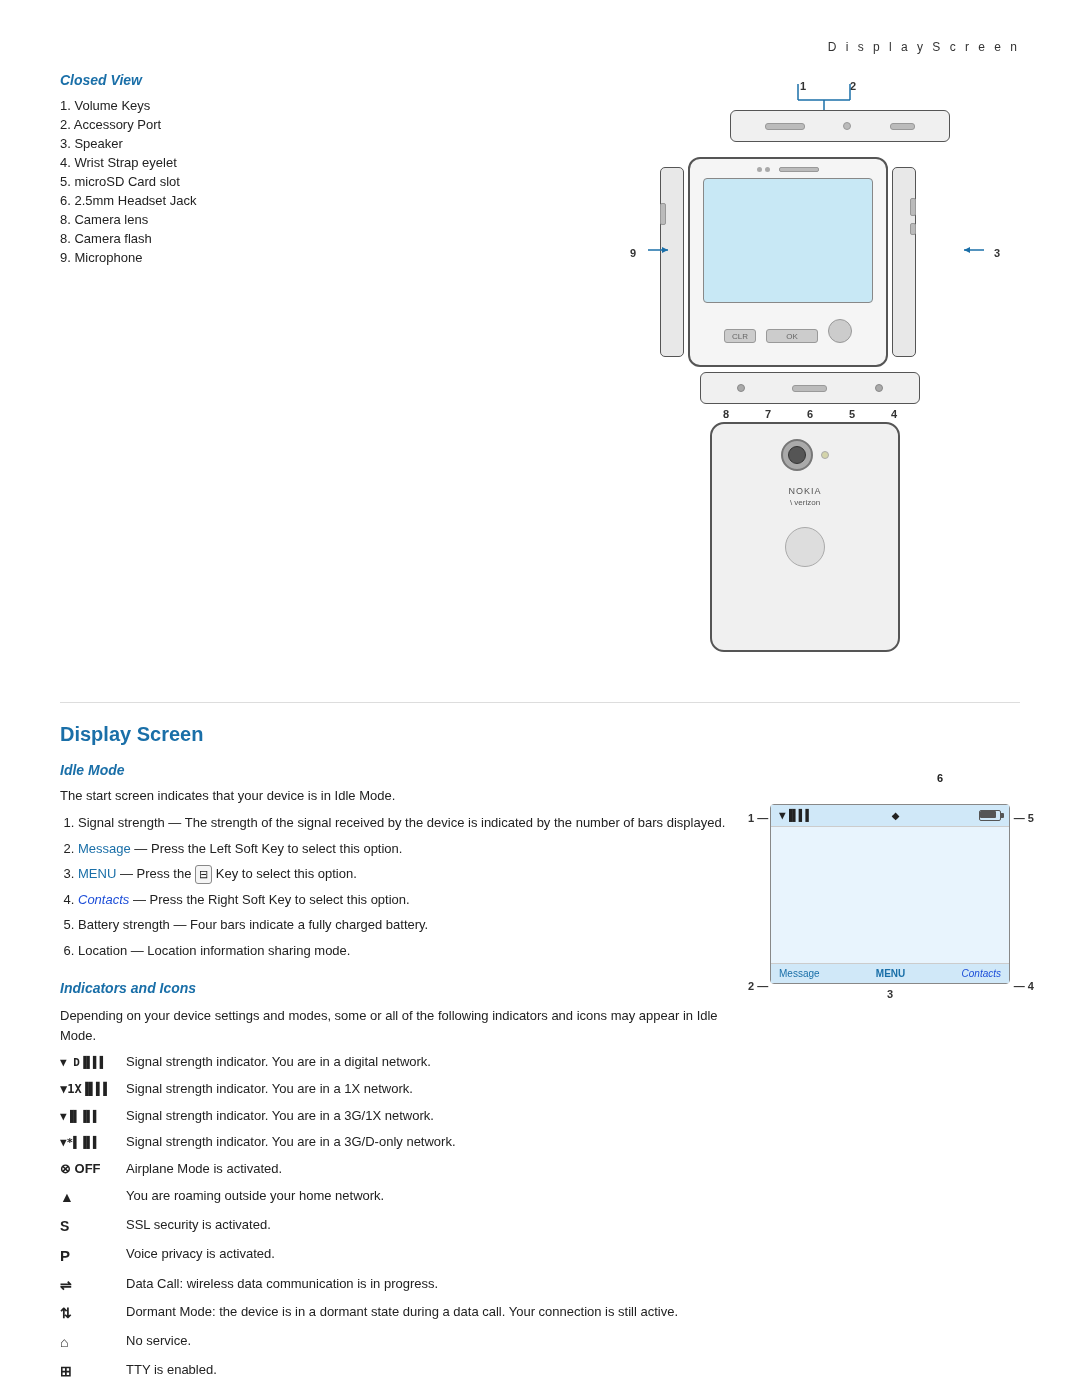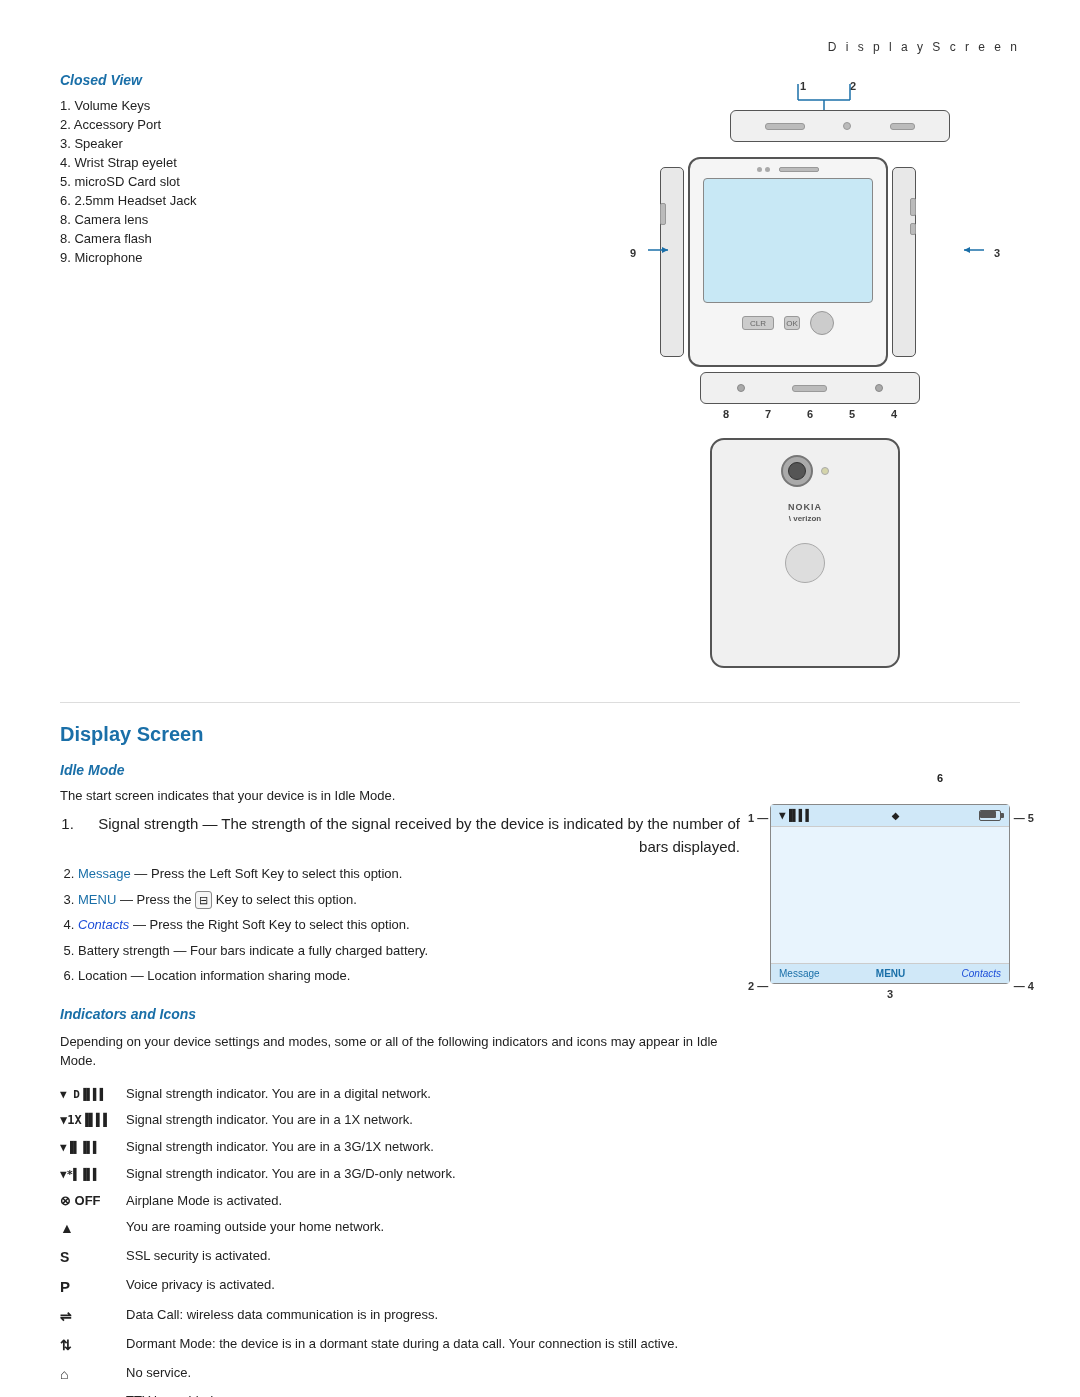--- a/index.html
+++ b/index.html
@@ -221,23 +221,23 @@
 
           <div style="display:flex;gap:3px;margin-bottom:6px;">
             <div style="width:5px;height:5px;border-radius:50%;background:#aaa;"></div>
             <div style="width:5px;height:5px;border-radius:50%;background:#aaa;"></div>
 
             <div style="width:40px;height:5px;background:#bbb;border-radius:2px;margin-left:6px;border:1px solid #999;"></div>
           </div>
 
           <div style="width:170px;height:125px;background:#c8e8f5;border:1.5px solid #888;border-radius:4px;"></div>
 
-          <div style="display:flex;gap:10px;margin-top:8px;align-items:center;">
+          <div style="display:flex;gap:10px;margin-top:16px;align-items:flex-end;">
             <div style="width:32px;height:14px;background:#ccc;border-radius:3px;border:1px solid #999;display:flex;align-items:center;justify-content:center;font-size:8px;color:#666;">CLR</div>
-            <div style="width:16px;height:14px;background:#ccc;border-radius:3px;border:1px solid #999;display:flex;align-items:center;justify-content:center;font-size:8px;color:#666;">OK</div>
+            <div style="width:52px;height:14px;background:#ccc;border-radius:3px;border:1px solid #999;display:flex;align-items:center;justify-content:center;font-size:8px;color:#666;">OK</div>
             <div style="width:24px;height:24px;border-radius:50%;background:#ccc;border:1.5px solid #999;"></div>
           </div>
         </div>
 
         <div style="width:24px;height:190px;border:1.5px solid #555;border-radius:5px;background:#e8e8e8;position:relative;margin-top:10px;">
           <div style="position:absolute;right:-1px;top:30px;width:6px;height:18px;background:#bbb;border-radius:2px;border:1px solid #999;"></div>
           <div style="position:absolute;right:-1px;top:55px;width:6px;height:12px;background:#bbb;border-radius:2px;border:1px solid #999;"></div>
         </div>
       </div>
 
@@ -262,21 +262,21 @@
 
         <div style="display:flex;justify-content:space-around;margin-top:4px;font-size:11px;font-weight:bold;color:#333;padding:0 5px;">
           <span>8</span>
           <span>7</span>
           <span>6</span>
           <span>5</span>
           <span>4</span>
         </div>
       </div>
 
-      <div style="position:absolute; top:366px; left:110px;font-weight:bold;">
+      <div style="position:absolute; top:350px; left:110px;">
         <div style="width:190px;height:230px;border:2px solid #555;border-radius:14px;background:#f0f0f0;position:relative;display:flex;flex-direction:column;align-items:center;padding-top:15px;">
 
           <div style="display:flex;align-items:center;gap:8px;margin-bottom:10px;">
 
             <div style="width:32px;height:32px;border-radius:50%;background:#aaa;border:2px solid #777;display:flex;align-items:center;justify-content:center;">
               <div style="width:18px;height:18px;border-radius:50%;background:#555;border:1.5px solid #333;"></div>
             </div>
 
             <div style="width:8px;height:8px;border-radius:50%;background:#d4d4aa;border:1px solid #aaa;"></div>
           </div>
@@ -295,21 +295,21 @@
 <div class="display-screen-section">
   <div class="display-screen-title">Display Screen</div>
 
   <div class="display-content">
     <div class="display-left">
 
       <div class="section-title-blue">Idle Mode</div>
       <p style="margin-bottom:10px;font-size:13px;">The start screen indicates that your device is in Idle Mode.</p>
 
       <ol style="padding-left:18px;margin-bottom:16px;">
-        <li style="margin-bottom:6px;font-size:15px;line-height:1.5;text-align:right;">
+        <li style="margin-bottom:6px;font-size:13px;line-height:1.5;">
           Signal strength — The strength of the signal received by the device is indicated by the number of bars displayed.
         </li>
         <li style="margin-bottom:6px;font-size:13px;line-height:1.5;">
           <span class="link-blue">Message</span> — Press the Left Soft Key to select this option.
         </li>
         <li style="margin-bottom:6px;font-size:13px;line-height:1.5;">
           <span class="link-blue">MENU</span> — Press the <span class="menu-key">⊟</span> Key to select this option.
         </li>
         <li style="margin-bottom:6px;font-size:13px;line-height:1.5;">
           <span class="link-italic-blue">Contacts</span> — Press the Right Soft Key to select this option.
@@ -317,21 +317,21 @@
         <li style="margin-bottom:6px;font-size:13px;line-height:1.5;">
           Battery strength — Four bars indicate a fully charged battery.
         </li>
         <li style="margin-bottom:6px;font-size:13px;line-height:1.5;">
           Location — Location information sharing mode.
         </li>
       </ol>
 
       <div class="indicators-section">
         <div class="section-title-blue">Indicators and Icons</div>
-        <p style="margin-bottom:10px;font-size:13px;line-height:1.5;">Depending on your device settings and modes, some or all of the following indicators and icons may appear in Idle Mode.</p>
+        <p style="margin-bottom:4px;font-size:13px;line-height:1.5;">Depending on your device settings and modes, some or all of the following indicators and icons may appear in Idle Mode.</p>
 
         <table class="indicators-table">
           <tbody>
             <tr>
               <td class="indicator-icon"><span style="font-family:monospace;font-weight:bold;font-size:11px;">▼ D▐▌▌▌</span></td>
               <td>Signal strength indicator. You are in a digital network.</td>
             </tr>
             <tr>
               <td class="indicator-icon"><span style="font-family:monospace;font-weight:bold;font-size:12px;">▼1X▐▌▌▌</span></td>
               <td>Signal strength indicator. You are in a 1X network.</td>

